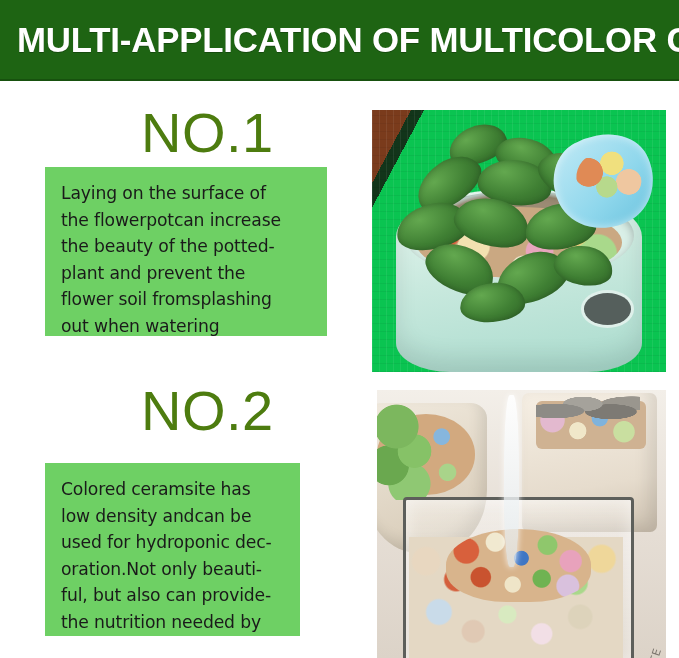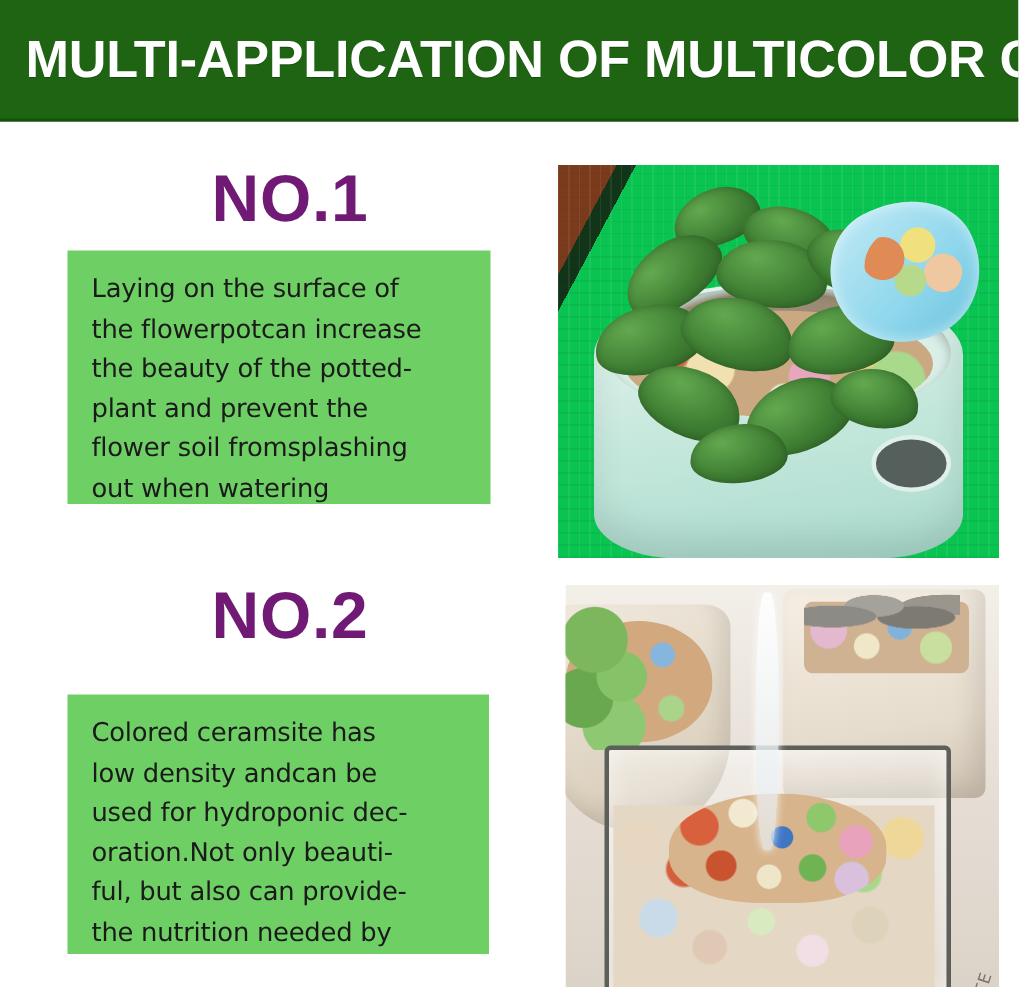--- a/index.html
+++ b/index.html
@@ -39,24 +39,24 @@
     letter-spacing: -0.2px;
     white-space: nowrap;
     transform: scaleX(0.995);
     transform-origin: left center;
     text-shadow: 0 1px 0 rgba(0,0,0,0.25);
   }
 
   
   .section-heading {
     position: absolute;
-    color: #701a75;
+    color: #4d7c0f;
     font-family: "Liberation Sans Narrow", "Liberation Sans", sans-serif;
-    font-weight: bold;
-    font-size: 44px;
+    font-weight: normal;
+    font-size: 56px;
     line-height: 46px;
     letter-spacing: 0.5px;
   }
   #heading-no1 { left: 141px; top: 110px; }
   #heading-no2 { left: 141px; top: 388px; }
 
   .text-card {
     position: absolute;
     background: #6ed064;
     box-sizing: border-box;
@@ -70,21 +70,21 @@
   }
   #card-no1 {
     left: 45px;
     top: 167px;
     width: 282px;
     height: 169px;
   }
   #card-no2 {
     left: 45px;
     top: 463px;
-    width: 281px;
+    width: 255px;
     height: 173px;
   }
 
   
   .photo {
     position: absolute;
     overflow: hidden;
     background: #ffffff;
   }
   #photo-1 {

